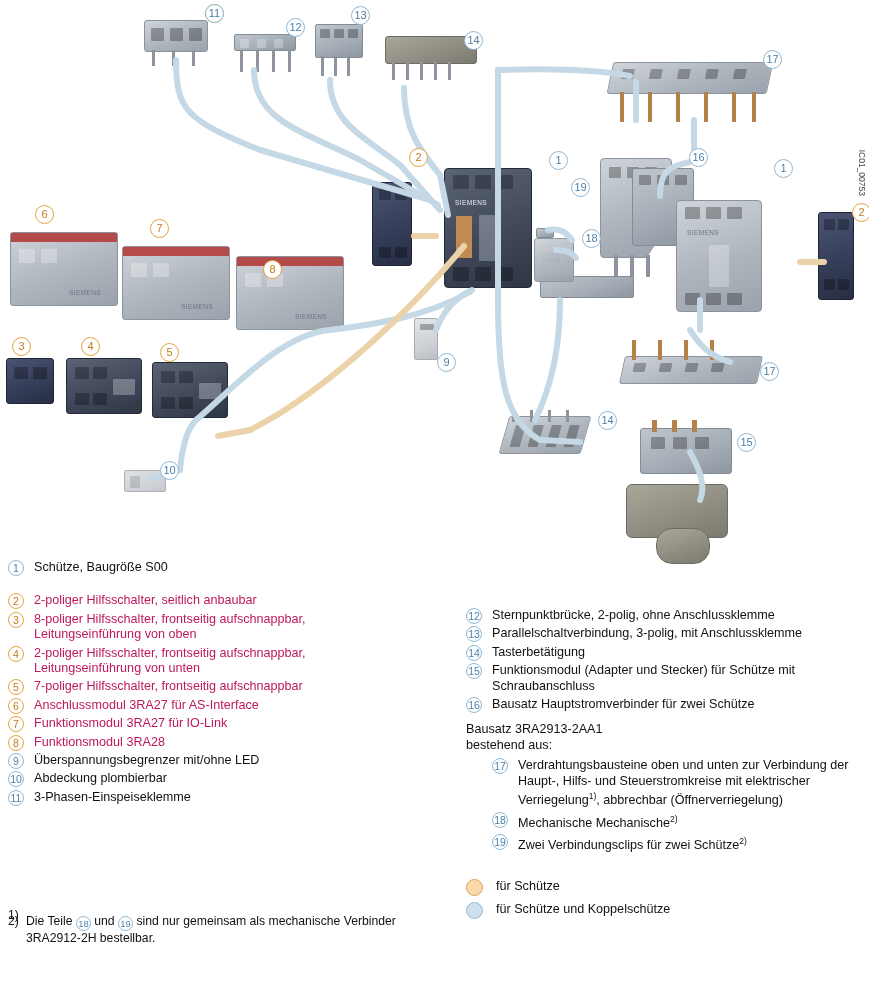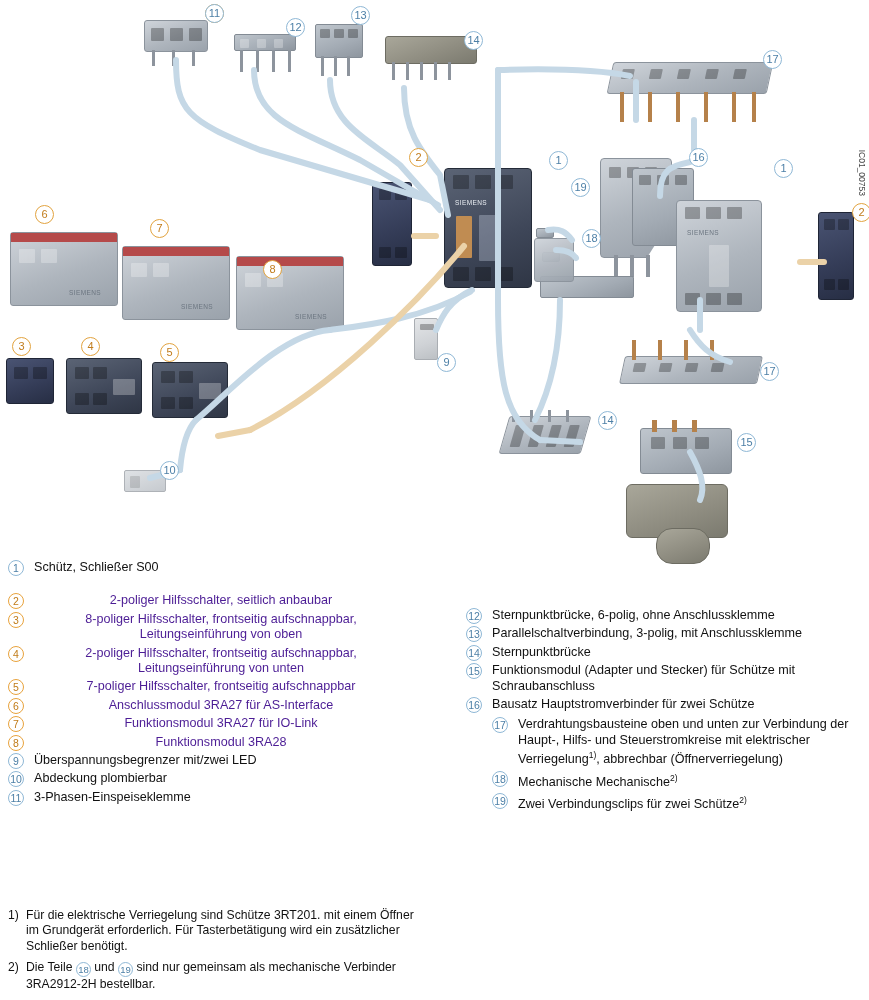--- a/index.html
+++ b/index.html
@@ -21,21 +21,21 @@
   .entry{position:relative;padding-left:26px;margin-bottom:3px;}
   .entry .txt{display:block;}
   .bullet{
     position:absolute;left:0;top:0px;width:16px;height:16px;border-radius:50%;
     border:1px solid #111;background:#fff;
     font-size:10.5px;line-height:15px;text-align:center;color:#111;
     box-sizing:border-box;
   }
   .bullet.orange{border-color:#E8A33D;color:#C07B18;}
   .bullet.blue{border-color:#8FB8D6;color:#4C7FA6;}
-  .e-orange .txt{color:#4c1d95;text-align:center;}
+  .e-orange .txt{color:#be185d;}
   .e-blue .txt{color:#111;}
 
   .group-title{font-size:12.6px;line-height:15.4px;margin:10px 0 0 0;}
   .sub{padding-left:26px;}
 
   .key{position:absolute;left:466px;top:318px;font-size:12.6px;line-height:17px;}
   .key .row{position:relative;padding-left:30px;margin-bottom:5px;height:18px;}
   .key .dot{position:absolute;left:0;top:1px;width:17px;height:17px;border-radius:50%;border:1px solid #111;box-sizing:border-box;}
   .key .dot.o{background:#FBD9A8;border-color:#D9A253;}
   .key .dot.b{background:#CFE0EC;border-color:#8FB8D6;}
@@ -340,21 +340,21 @@
   <div class="callout" style="left:160px;top:461px;">10</div>
 
   <div class="sidecode">IC01_00753</div>
 </div>
 
 <div class="legend">
 
   <div class="col colA">
     <div class="entry e-blue" style="margin-bottom:18px;">
       <span class="bullet blue">1</span>
-      <span class="txt">Schütz, Schließer S00</span>
+      <span class="txt">Schütze, Baugröße S00</span>
     </div>
     <div class="entry e-orange">
       <span class="bullet orange">2</span>
       <span class="txt">2-poliger Hilfsschalter, seitlich anbaubar</span>
     </div>
     <div class="entry e-orange">
       <span class="bullet orange">3</span>
       <span class="txt">8-poliger Hilfsschalter, frontseitig aufschnappbar, Leitungseinführung von oben</span>
     </div>
     <div class="entry e-orange">
@@ -372,76 +372,89 @@
     <div class="entry e-orange">
       <span class="bullet orange">7</span>
       <span class="txt">Funktionsmodul 3RA27 für IO-Link</span>
     </div>
     <div class="entry e-orange">
       <span class="bullet orange">8</span>
       <span class="txt">Funktionsmodul 3RA28</span>
     </div>
     <div class="entry e-blue">
       <span class="bullet blue">9</span>
-      <span class="txt">Überspannungsbegrenzer mit/zwei LED</span>
+      <span class="txt">Überspannungsbegrenzer mit/ohne LED</span>
     </div>
     <div class="entry e-blue">
       <span class="bullet blue">10</span>
       <span class="txt">Abdeckung plombierbar</span>
     </div>
     <div class="entry e-blue">
       <span class="bullet blue">11</span>
       <span class="txt">3-Phasen-Einspeiseklemme</span>
     </div>
   </div>
 
   <div class="col colB">
     <div class="entry e-blue">
       <span class="bullet blue">12</span>
-      <span class="txt">Sternpunktbrücke, 6-polig, ohne Anschlussklemme</span>
+      <span class="txt">Sternpunktbrücke, 2-polig, ohne Anschlussklemme</span>
     </div>
     <div class="entry e-blue">
       <span class="bullet blue">13</span>
       <span class="txt">Parallelschaltverbindung, 3-polig, mit Anschlussklemme</span>
     </div>
     <div class="entry e-blue">
       <span class="bullet blue">14</span>
-      <span class="txt">Sternpunktbrücke</span>
+      <span class="txt">Tasterbetätigung</span>
     </div>
     <div class="entry e-blue">
       <span class="bullet blue">15</span>
       <span class="txt">Funktionsmodul (Adapter und Stecker) für Schütze mit Schraubanschluss</span>
     </div>
     <div class="entry e-blue">
       <span class="bullet blue">16</span>
       <span class="txt">Bausatz Hauptstromverbinder für zwei Schütze</span>
     </div>
 
+    <div class="group-title">
+      <div>Bausatz 3RA2913-2AA1</div>
+      <div>bestehend aus:</div>
+    </div>
 
     <div class="sub" style="margin-top:5px;">
       <div class="entry e-blue">
         <span class="bullet blue">17</span>
         <span class="txt"><span>Verdrahtungsbausteine oben und unten zur Verbindung der Haupt-, Hilfs- und Steuerstromkreise mit elektrischer Verriegelung</span><sup>1)</sup><span>, abbrechbar (Öffnerverriegelung)</span></span>
       </div>
       <div class="entry e-blue">
         <span class="bullet blue">18</span>
         <span class="txt"><span>Mechanische Mechanische</span><sup>2)</sup></span>
       </div>
       <div class="entry e-blue">
         <span class="bullet blue">19</span>
         <span class="txt"><span>Zwei Verbindungsclips für zwei Schütze</span><sup>2)</sup></span>
       </div>
     </div>
   </div>
 
+  <div class="key">
+    <div class="row">
+      <span class="dot o"></span>
+      <span>für Schütze</span>
+    </div>
+    <div class="row">
+      <span class="dot b"></span>
+      <span>für Schütze und Koppelschütze</span>
+    </div>
+  </div>
 
   <div class="foot">
     <div class="fitem">
       <span class="fn">1)</span>
-      <span>Für die elektrische Verriegelung sind Schütze 3RT201. mit einem Öffner im Grundgerät erforderlich. Für Tasterbetätigung wird ein zusätzlicher Schließer benötigt.</span>
     </div>
     <div class="fitem">
       <span class="fn">2)</span>
       <span>
         <span>Die Teile</span>
         <span class="inlinebullet">18</span>
         <span>und</span>
         <span class="inlinebullet">19</span>
         <span>sind nur gemeinsam als mechanische Verbinder 3RA2912-2H bestellbar.</span>
       </span>

